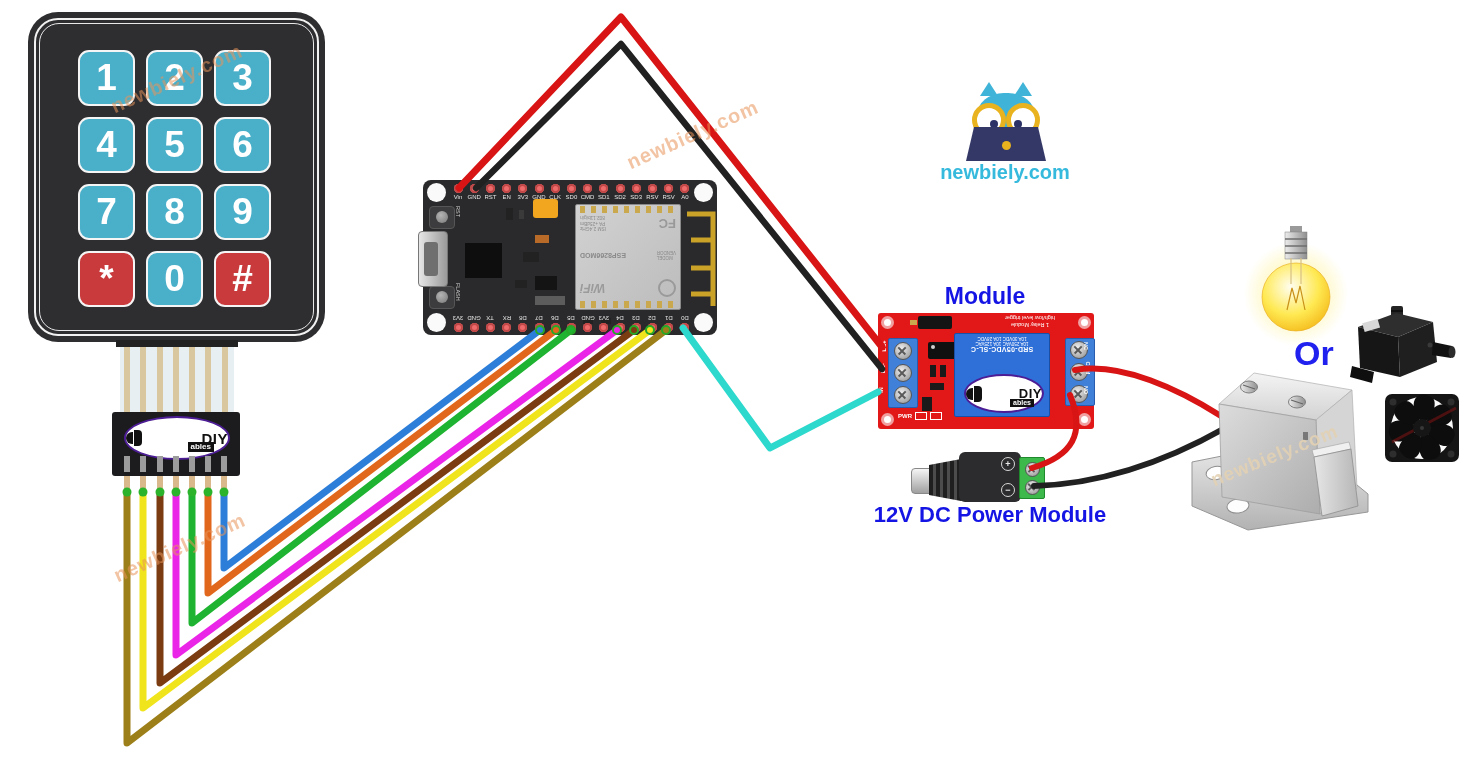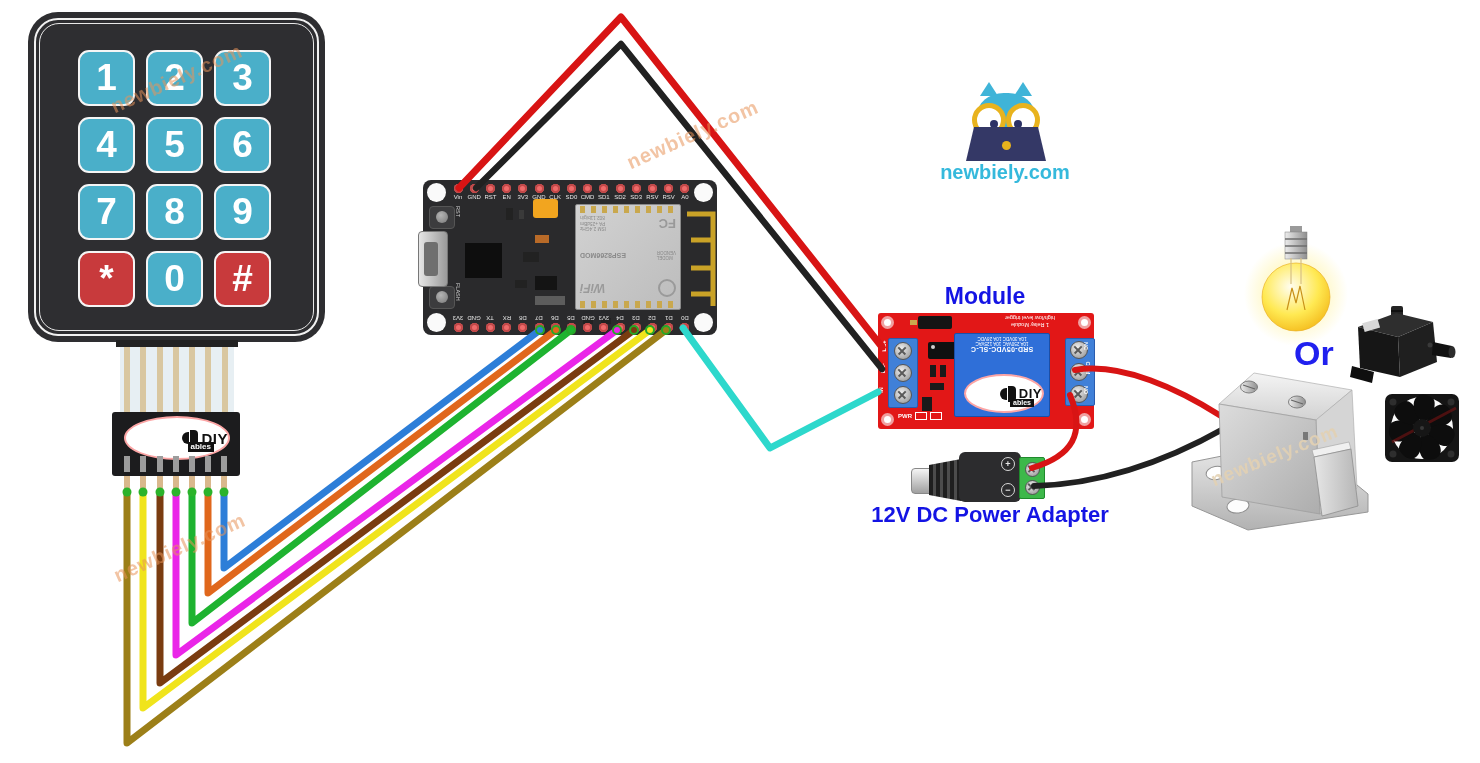--- a/index.html
+++ b/index.html
@@ -16,22 +16,22 @@
   .key{display:flex;align-items:center;justify-content:center;border:2px solid #f5f5f5;border-radius:11px;
        color:#fff;font-size:37px;font-weight:bold;}
   .key.teal{background:#4aafc9;}
   .key.red{background:#c83a3c;}
 
   
   #ribbon{left:120px;top:340px;width:114px;height:72px;z-index:1;
     background:repeating-linear-gradient(90deg,#e7eff3 0px,#e7eff3 4px,#d9c7a0 4px,#d9c7a0 10px,#e7eff3 10px,#e7eff3 16.3px);}
   #ribbon::before{content:"";position:absolute;left:-4px;right:-4px;top:0;height:7px;background:#222;}
   #connector{left:112px;top:412px;width:128px;height:64px;background:#1c1c1e;border-radius:3px;z-index:2;}
-  .oval{position:absolute;background:#fff;border:2px solid #fca5a5;border-radius:50%;
-        display:flex;align-items:center;justify-content:flex-end;gap:3px;}
+  .oval{position:absolute;background:#fff;border:2px solid #4c1d95;border-radius:50%;
+        display:flex;align-items:center;justify-content:space-between;gap:3px;}
   #connector .oval{left:12px;top:4px;width:102px;height:40px;}
   .diy-mark{position:relative;width:16px;height:16px;}
   .diy-mark i{position:absolute;left:0;top:2px;width:7px;height:12px;background:#111;border-radius:7px 0 0 7px;}
   .diy-mark u{position:absolute;left:8px;top:0;width:8px;height:16px;background:#111;border-radius:0 4px 4px 0;}
   .diy-main{font-weight:bold;color:#111;font-size:15px;letter-spacing:.5px;}
   .diy-sub{position:absolute;background:#111;color:#fff;font-weight:bold;font-size:8px;padding:0 3px 1px 3px;}
   #connector .diy-sub{right:14px;bottom:6px;}
   .cpin{position:absolute;width:6px;height:16px;background:#9c9c9c;top:44px;}
   .stub{position:absolute;width:6px;height:16px;background:#d9b88c;top:474px;z-index:1;}
 
@@ -491,21 +491,21 @@
       <line x1="1243" y1="385" x2="1255" y2="389" stroke="#666" stroke-width="1.2"></line>
       <ellipse cx="1297" cy="402" rx="8.5" ry="6" fill="url(#capGrad)" stroke="#7e7e7e"></ellipse>
       <line x1="1291" y1="400" x2="1303" y2="404" stroke="#666" stroke-width="1.2"></line>
       <rect x="1303" y="432" width="5" height="8" fill="#787878"></rect>
       <polygon points="1312,450 1349,442 1351,449 1314,457" fill="#f0f0f0" stroke="#a0a0a0" stroke-width="0.6"></polygon>
       <polygon points="1314,457 1351,449 1358,506 1322,516" fill="url(#latchGrad)" stroke="#8e8e8e" stroke-width="0.8"></polygon>
     </g>
   </svg>
 
   <div class="abs blue-label" id="relay-title">Module</div>
-  <div class="abs blue-label" id="adapter-label">12V DC Power Adapter</div>
+  <div class="abs blue-label" id="adapter-label">12V DC Power Module</div>
   <div class="abs blue-label" id="or-label">Or</div>
 
   <div class="wm" style="left:112px;top:96px" id="wm1">newbiely.com</div>
   <div class="wm" style="left:628px;top:152px" id="wm2">newbiely.com</div>
   <div class="wm" style="left:115px;top:565px" id="wm3">newbiely.com</div>
   <div class="wm" style="left:1212px;top:470px" id="wm4">newbiely.com</div>
 
 <div class="abs stub" style="left: 124px;"></div>
     <div class="abs stub" style="left: 140px;"></div>
     <div class="abs stub" style="left: 157px;"></div>

